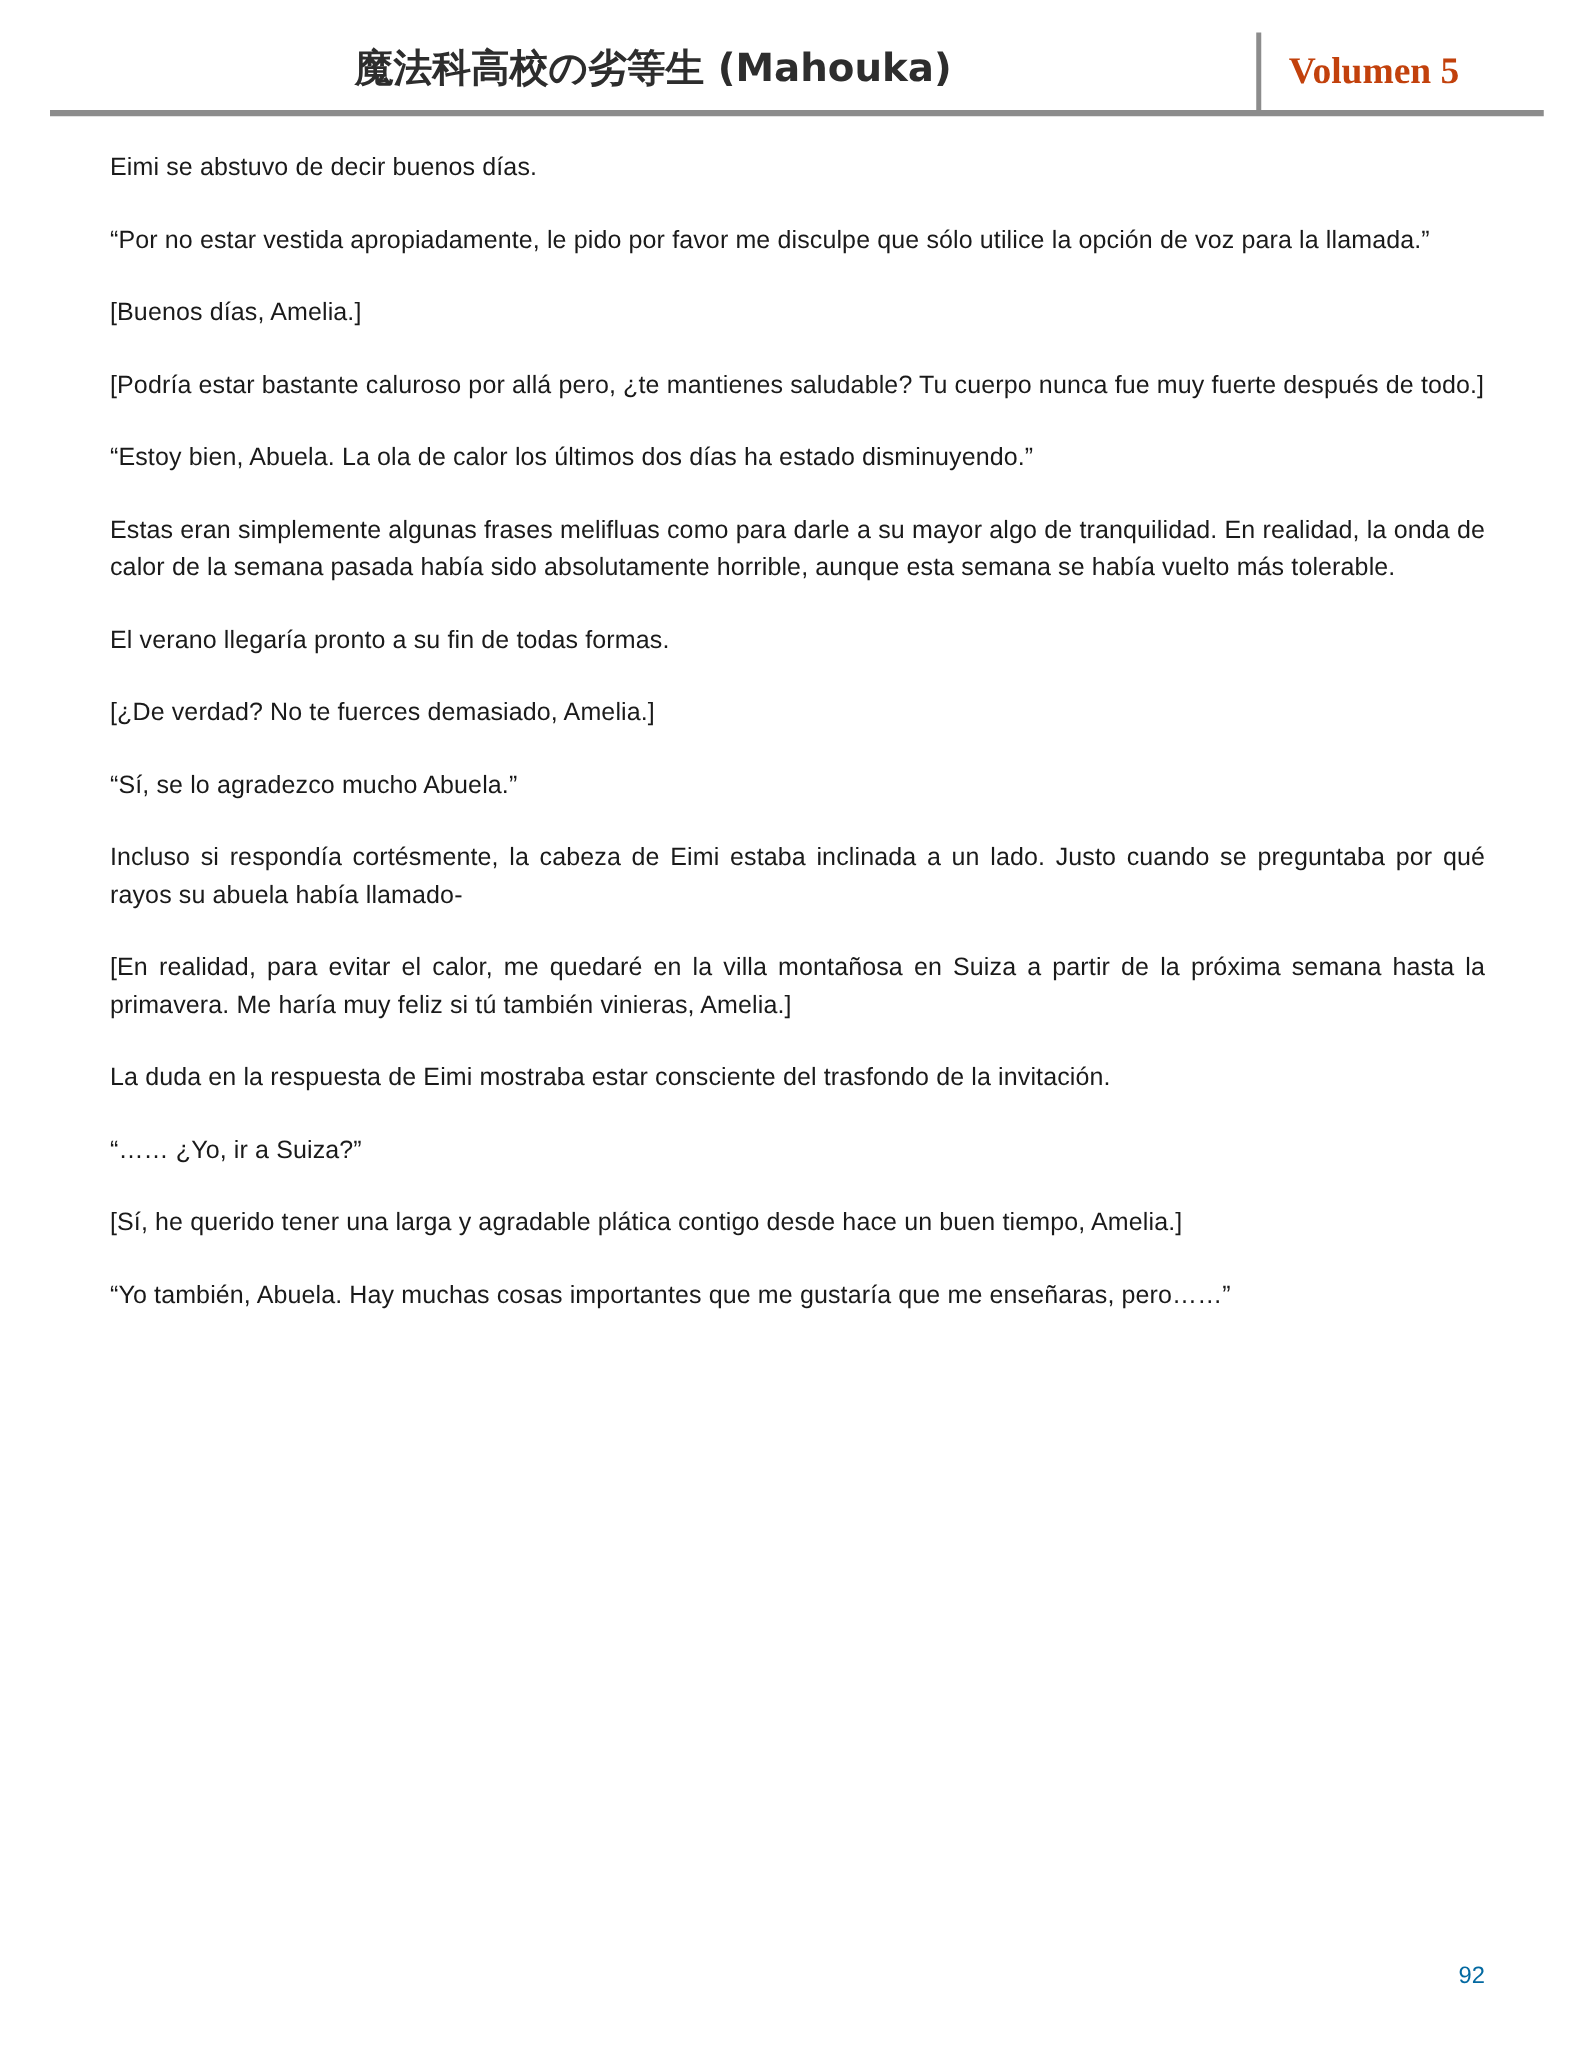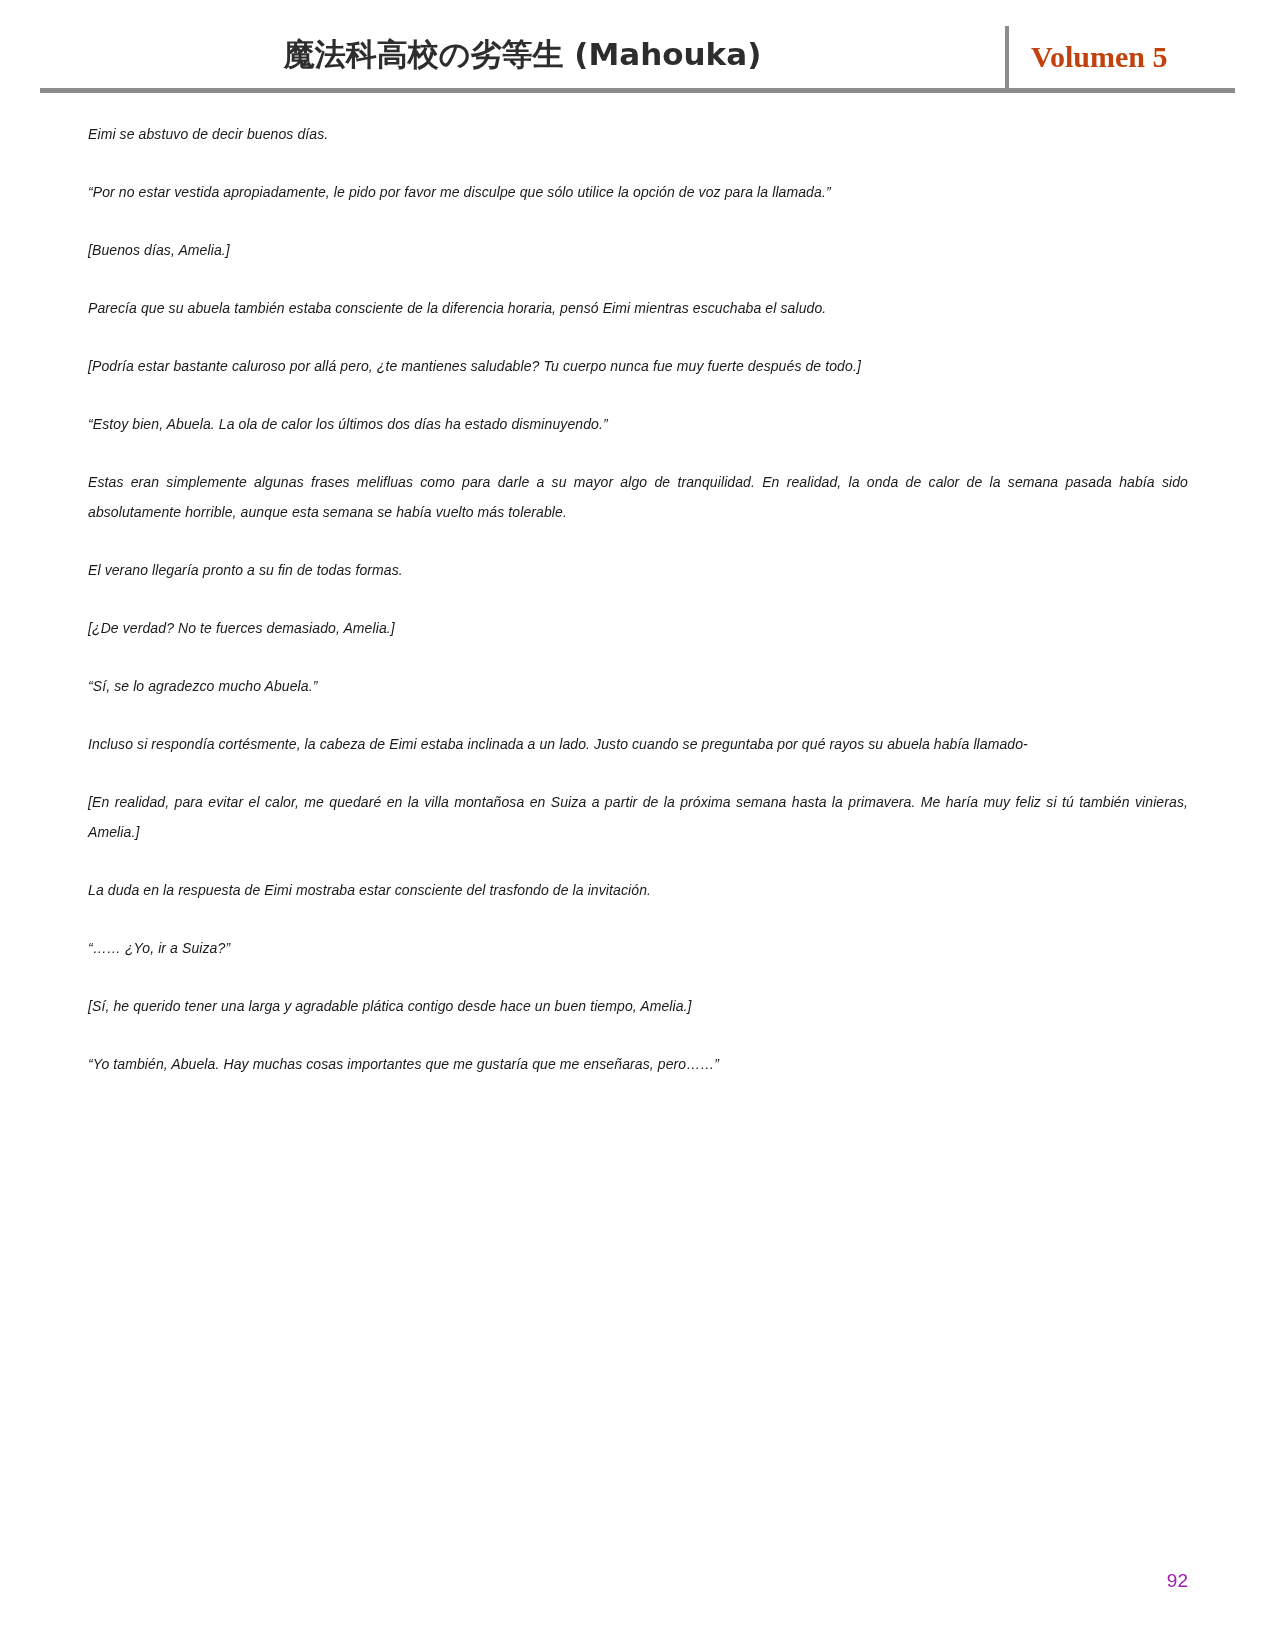--- a/index.html
+++ b/index.html
@@ -43,50 +43,48 @@
     padding: 0 0 14px 22px;
     font-family: "Liberation Serif", "DejaVu Serif", serif;
     font-weight: 700;
     font-size: 30px;
     color: #c2410c;
     white-space: nowrap;
   }
   .content {
     margin: 26px 87px 0 88px;
     text-align: justify;
-    font-size: 14px;
+    font-size: 20px;
     line-height: 30px;
     letter-spacing: 0.1px;
-    font-style: italic;
   }
   .content p { margin: 0 0 28px 0; }
   .page-number {
     position: absolute;
     right: 87px;
     bottom: 58px;
     font-size: 19px;
-    color: #a21caf;
+    color: #0369a1;
   }
 </style>
 </head>
 <body>
 
 <div class="page">
 
   <div class="header">
     <div class="header-title">魔法科高校の劣等生 (Mahouka)</div>
     <div class="header-sep"></div>
     <div class="header-volume">Volumen 5</div>
   </div>
 
   <div class="content">
     <p>Eimi se abstuvo de decir buenos días.</p>
     <p>“Por no estar vestida apropiadamente, le pido por favor me disculpe que sólo utilice la opción de voz para la llamada.”</p>
     <p>[Buenos días, Amelia.]</p>
-    <p>Parecía que su abuela también estaba consciente de la diferencia horaria, pensó Eimi mientras escuchaba el saludo.</p>
     <p>[Podría estar bastante caluroso por allá pero, ¿te mantienes saludable? Tu cuerpo nunca fue muy fuerte después de todo.]</p>
     <p>“Estoy bien, Abuela. La ola de calor los últimos dos días ha estado disminuyendo.”</p>
     <p>Estas eran simplemente algunas frases melifluas como para darle a su mayor algo de tranquilidad. En realidad, la onda de calor de la semana pasada había sido absolutamente horrible, aunque esta semana se había vuelto más tolerable.</p>
     <p>El verano llegaría pronto a su fin de todas formas.</p>
     <p>[¿De verdad? No te fuerces demasiado, Amelia.]</p>
     <p>“Sí, se lo agradezco mucho Abuela.”</p>
     <p>Incluso si respondía cortésmente, la cabeza de Eimi estaba inclinada a un lado. Justo cuando se preguntaba por qué rayos su abuela había llamado-</p>
     <p>[En realidad, para evitar el calor, me quedaré en la villa montañosa en Suiza a partir de la próxima semana hasta la primavera. Me haría muy feliz si tú también vinieras, Amelia.]</p>
     <p>La duda en la respuesta de Eimi mostraba estar consciente del trasfondo de la invitación.</p>
     <p>“…… ¿Yo, ir a Suiza?”</p>

